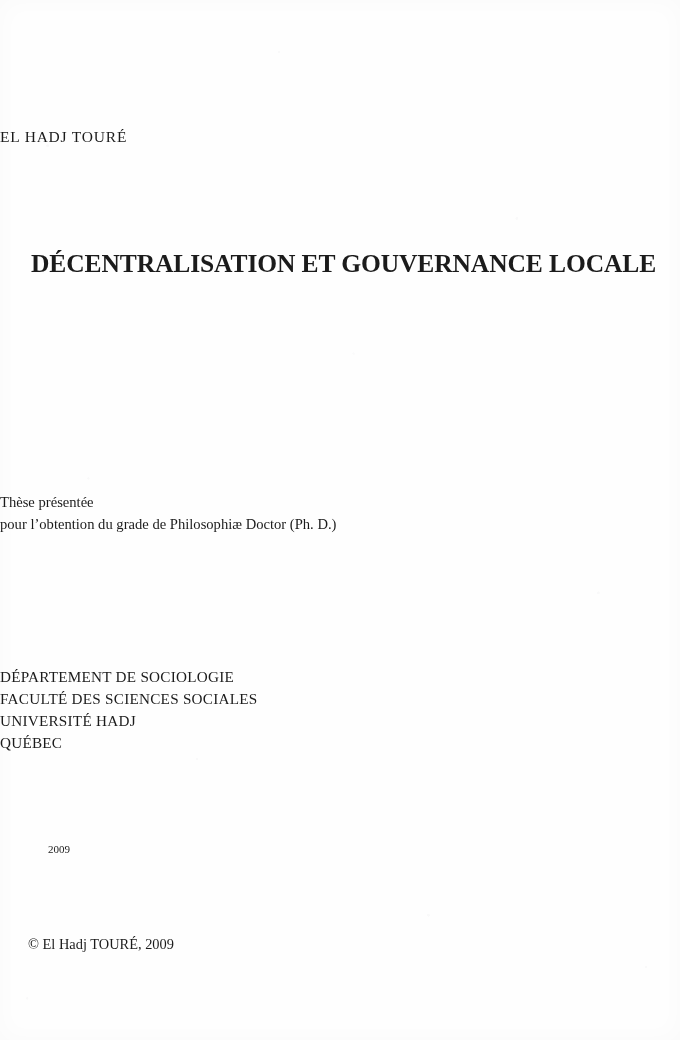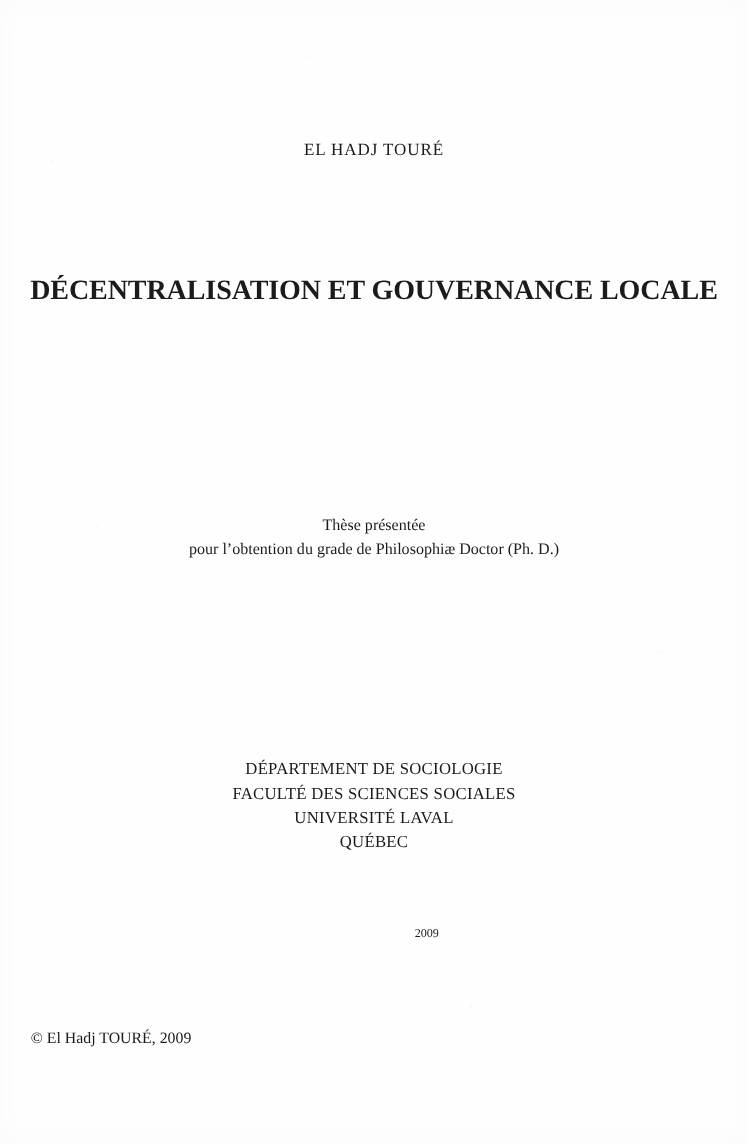--- a/index.html
+++ b/index.html
@@ -48,61 +48,62 @@
     box-shadow: inset 0 0 26px rgba(0,0,0,0.020);
   }
 
   .content {
     position: relative;
     z-index: 2;
     width: 100%;
     height: 100%;
   }
 
-  .block { position: absolute; width: 100%; text-align: center; }
+  .block { position: absolute; width: 100%; text-align: left; }
 
   
   .author {
     top: 128px;
     font-size: 15.5px;
     letter-spacing: 0.8px;
     font-weight: 400;
   }
 
   
   .title-group { top: 250px; }
   .main-title {
     font-weight: 700;
     font-size: 25.5px;
     letter-spacing: -0.1px;
     line-height: 1.12;
     margin: 0;
+    padding-left: 31px;
   }
   .subtitle {
     font-weight: 700;
     font-size: 19.5px;
     line-height: 1.30;
     margin: 6px auto 0;
     width: 625px;
   }
   .subtitle-line { display: block; }
   .subtitle-line.delta { margin-top: 1px; }
 
   
   .thesis {
-    top: 468px;
+    top: 492px;
     font-size: 14.6px;
     line-height: 1.49;
     font-weight: 400;
   }
   .thesis .line { display: block; }
 
   
   .institution {
-    top: 689px;
+    top: 666px;
     font-size: 15.2px;
     line-height: 1.44;
     letter-spacing: 0.25px;
   }
   .institution .line { display: block; }
 
   
   .year {
     top: 843px;
     font-size: 11px;
@@ -136,21 +137,21 @@
     </div>
 
     <div class="block thesis">
       <span class="line">Thèse présentée</span>
       <span class="line">pour l’obtention du grade de Philosophiæ Doctor (Ph. D.)</span>
     </div>
 
     <div class="block institution">
       <span class="line">DÉPARTEMENT DE SOCIOLOGIE</span>
       <span class="line">FACULTÉ DES SCIENCES SOCIALES</span>
-      <span class="line">UNIVERSITÉ LAVAL</span>
+      <span class="line">UNIVERSITÉ HADJ</span>
       <span class="line">QUÉBEC</span>
     </div>
 
     <div class="block year">2009</div>
 
     <div class="copyright">© El Hadj TOURÉ, 2009</div>
 
   </div>
 </div>
 

